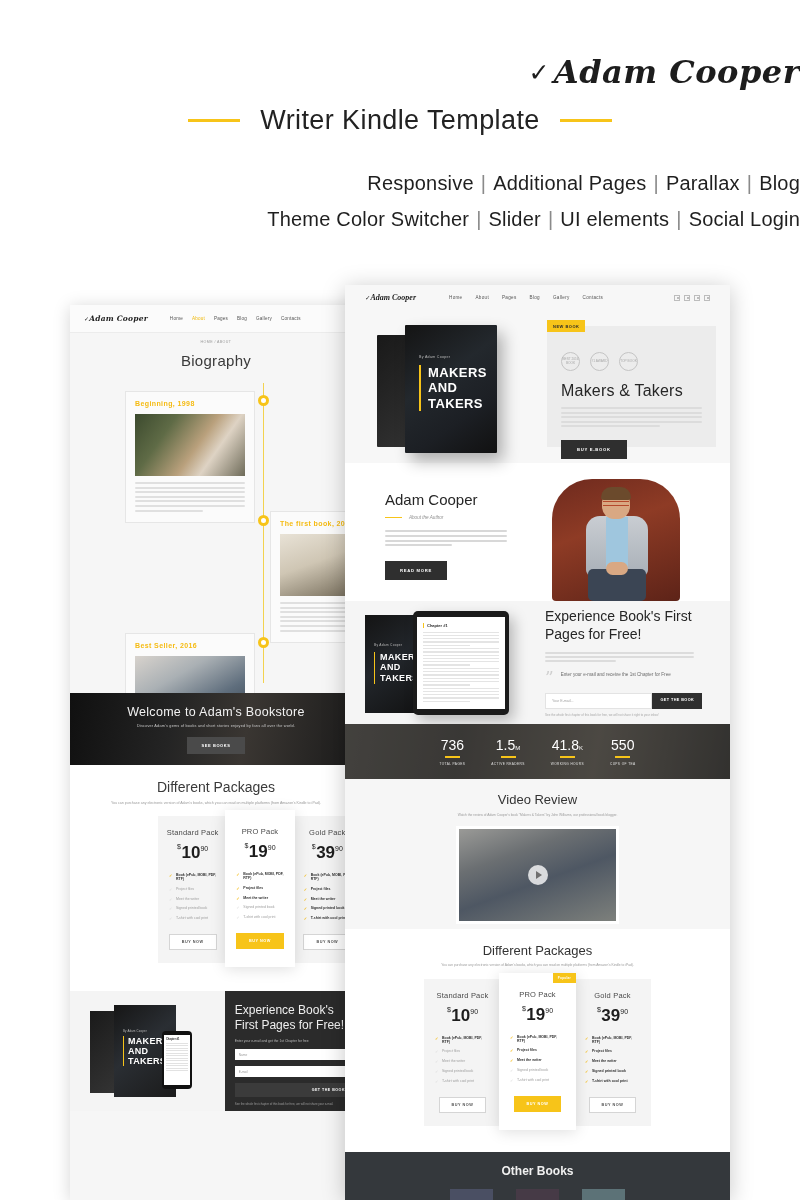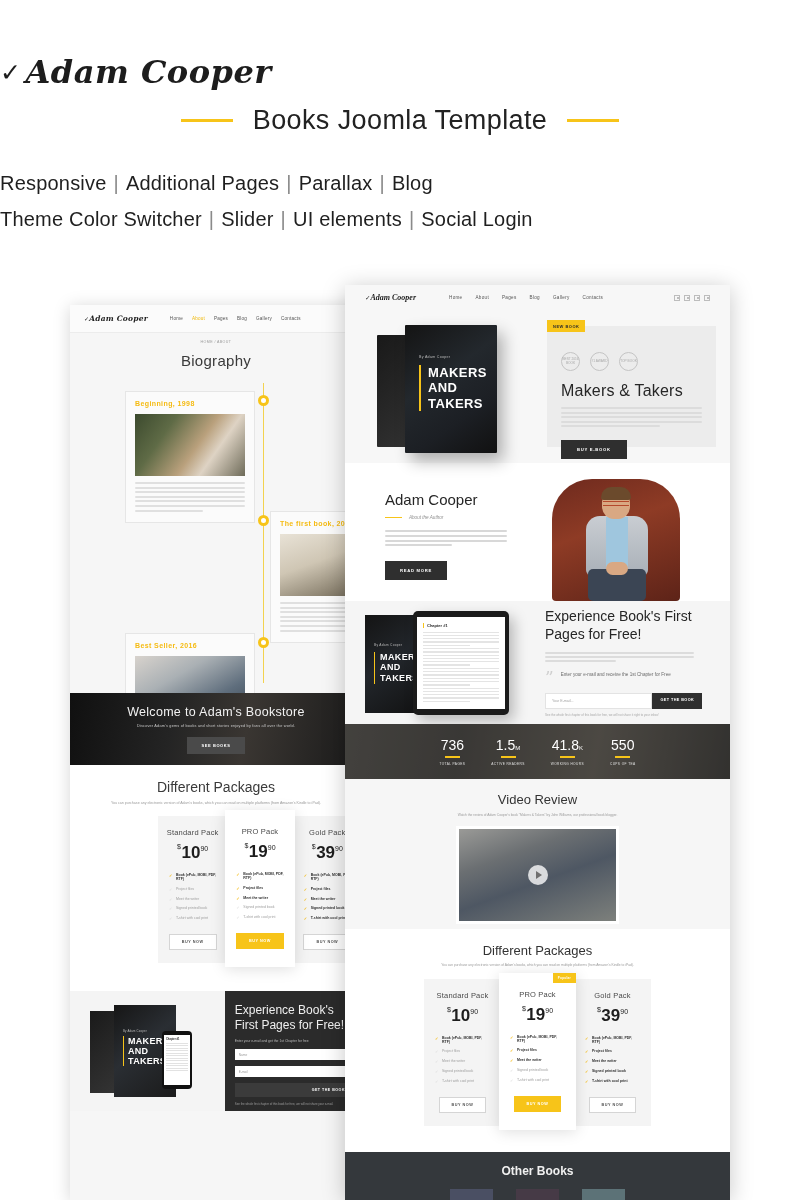--- a/index.html
+++ b/index.html
@@ -6,21 +6,21 @@
   html, body { width: 800px; height: 1200px; }
   body {
     font-family: "Liberation Sans", sans-serif;
     background: #ffffff;
     position: relative;
     overflow: hidden;
     color: #2b2b2b;
   }
 
   
-  .promo-header { width: 800px; padding-top: 56px; text-align: left; }
+  .promo-header { width: 800px; padding-top: 56px; text-align: right; }
   .brand-line { font-family: "DejaVu Serif", serif; font-size: 32px; font-weight: bold; font-style: italic; letter-spacing: .5px; color: #1d1d1d; line-height: 1; }
   .brand-quill { font-size: 25px; font-style: normal; font-weight: normal; vertical-align: 2px; margin-right: 1px; }
   .subtitle-row { display: flex; align-items: center; justify-content: center; gap: 20px; margin-top: 17px; }
   .rule { width: 52px; height: 3px; background: #f7c419; }
   .subtitle { font-size: 27px; font-weight: 300; letter-spacing: .4px; color: #222; }
   .feature-lines { margin-top: 30px; font-weight: 300; color: #1f1f1f; letter-spacing: .2px; }
   .feature-line { font-size: 20px; line-height: 1.78; }
   .feat-sep { color: #8a8a8a; padding: 0 7px; }
 
   
@@ -209,21 +209,21 @@
 </style>
 </head>
 <body>
 
 <div class="promo-header">
   <div class="brand-line">
     <span class="brand-quill">✓ </span><span>Adam Cooper</span>
   </div>
   <div class="subtitle-row">
     <span class="rule"></span>
-    <span class="subtitle">Books Joomla Template</span>
+    <span class="subtitle">Writer Kindle Template</span>
     <span class="rule"></span>
   </div>
   <div class="feature-lines">
     <div class="feature-line">
       <span>Responsive</span><span class="feat-sep">|</span><span>Additional Pages</span><span class="feat-sep">|</span><span>Parallax</span><span class="feat-sep">|</span><span>Blog</span>
     </div>
     <div class="feature-line">
       <span>Theme Color Switcher</span><span class="feat-sep">|</span><span>Slider</span><span class="feat-sep">|</span><span>UI elements</span><span class="feat-sep">|</span><span>Social Login</span>
     </div>
   </div>

